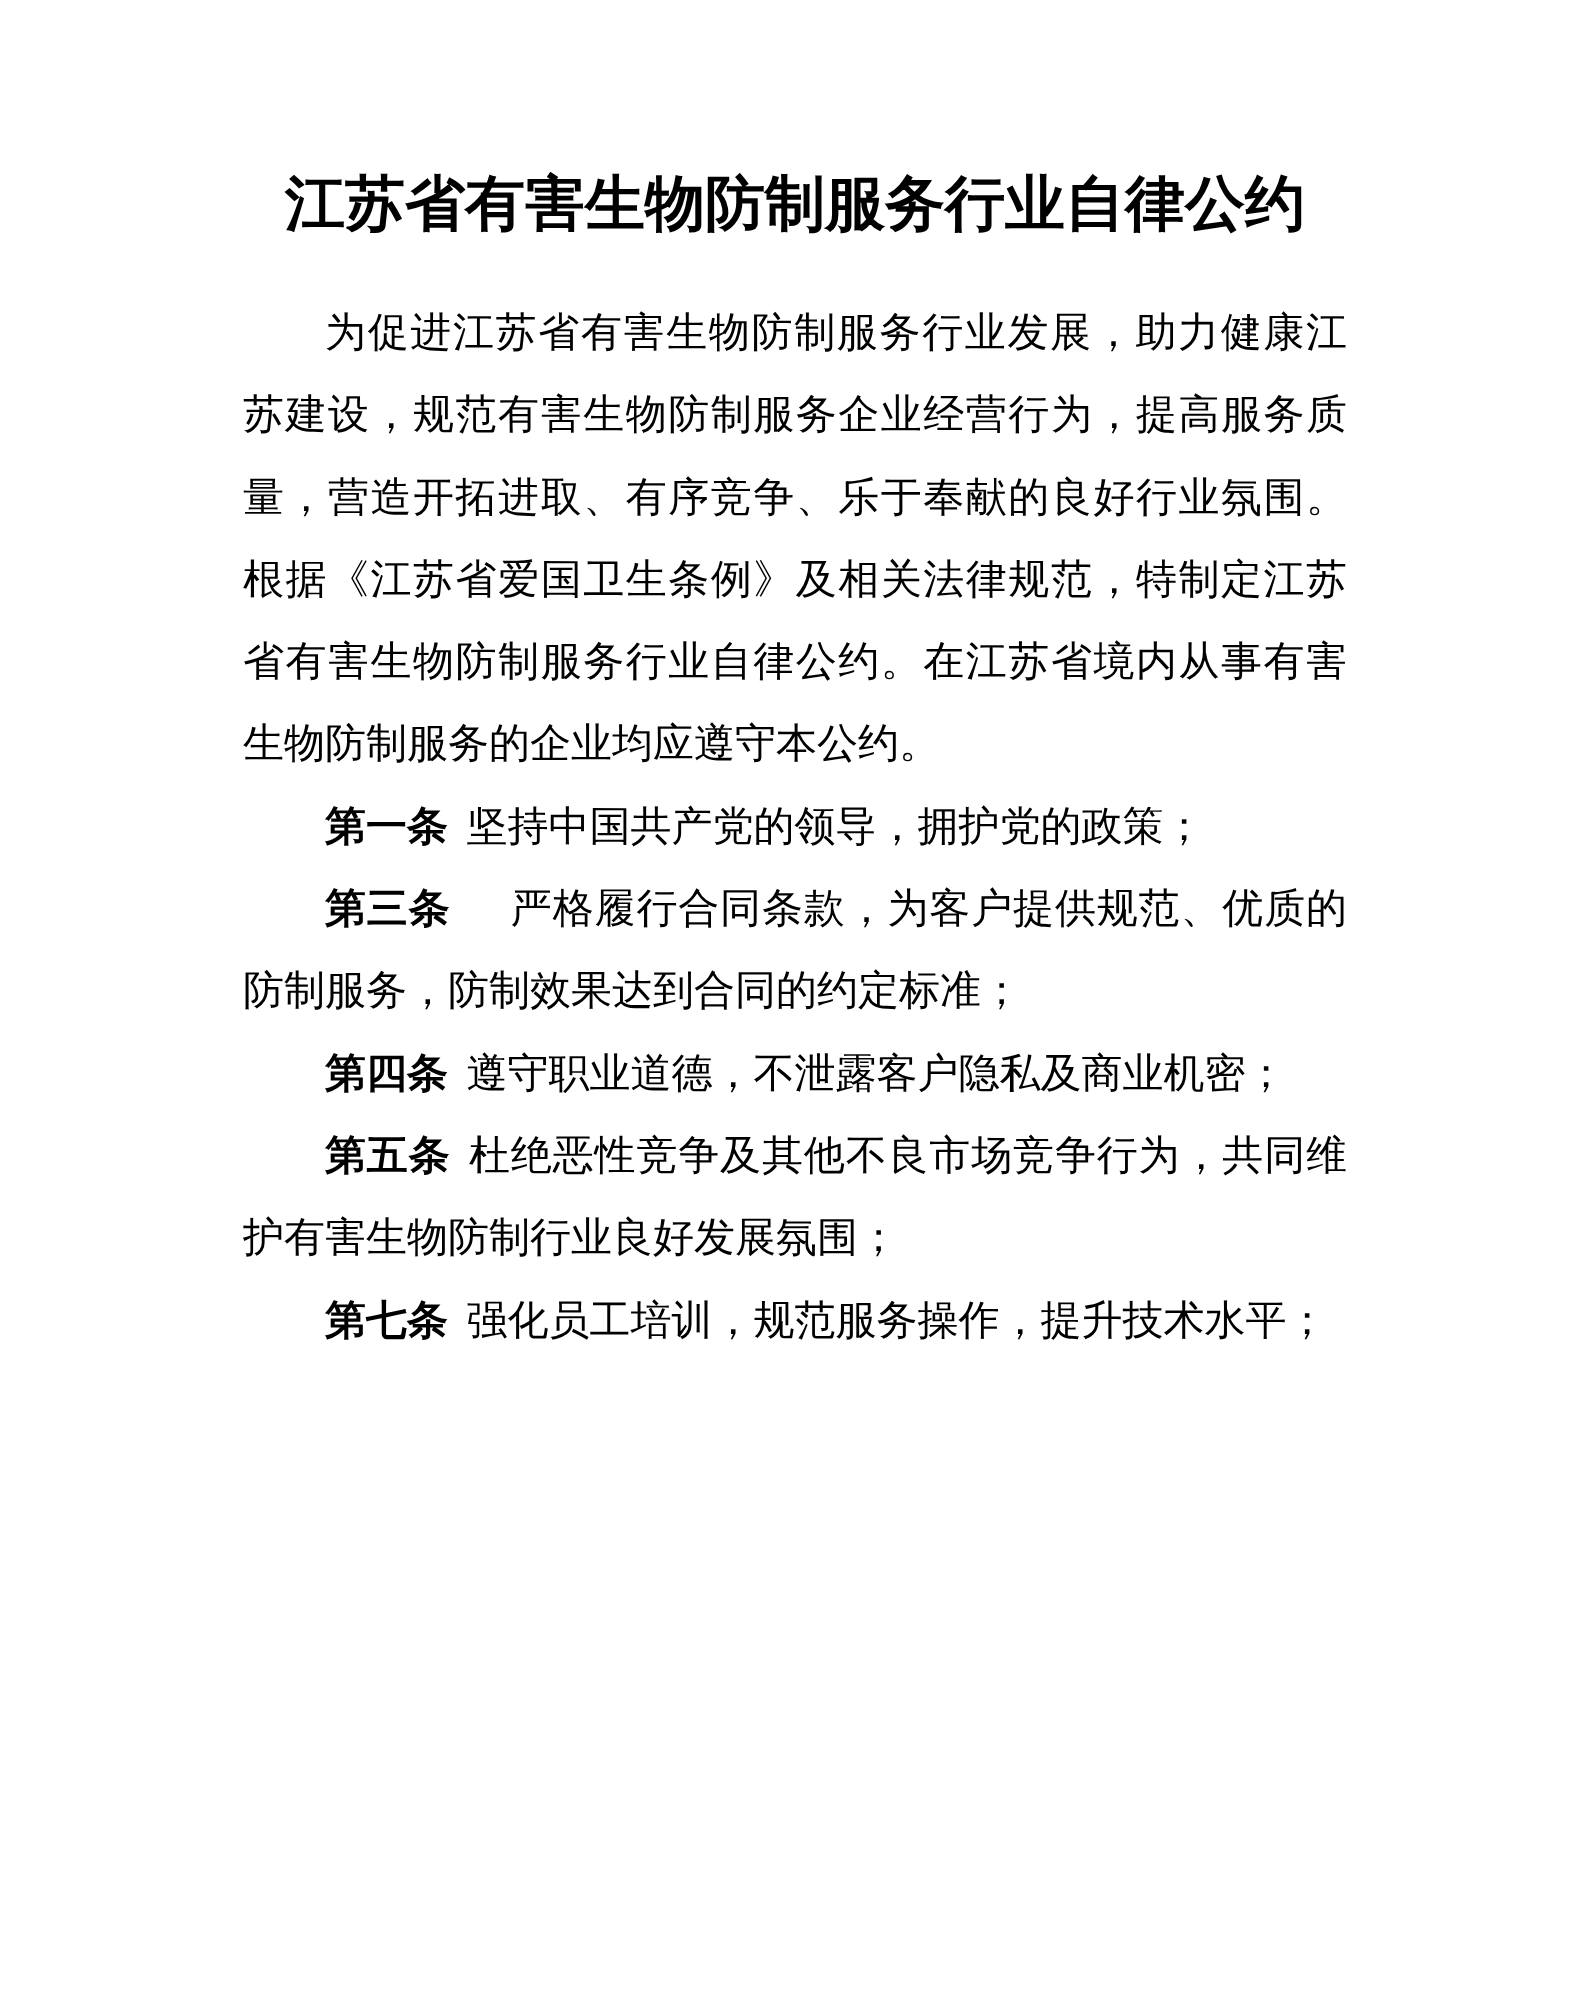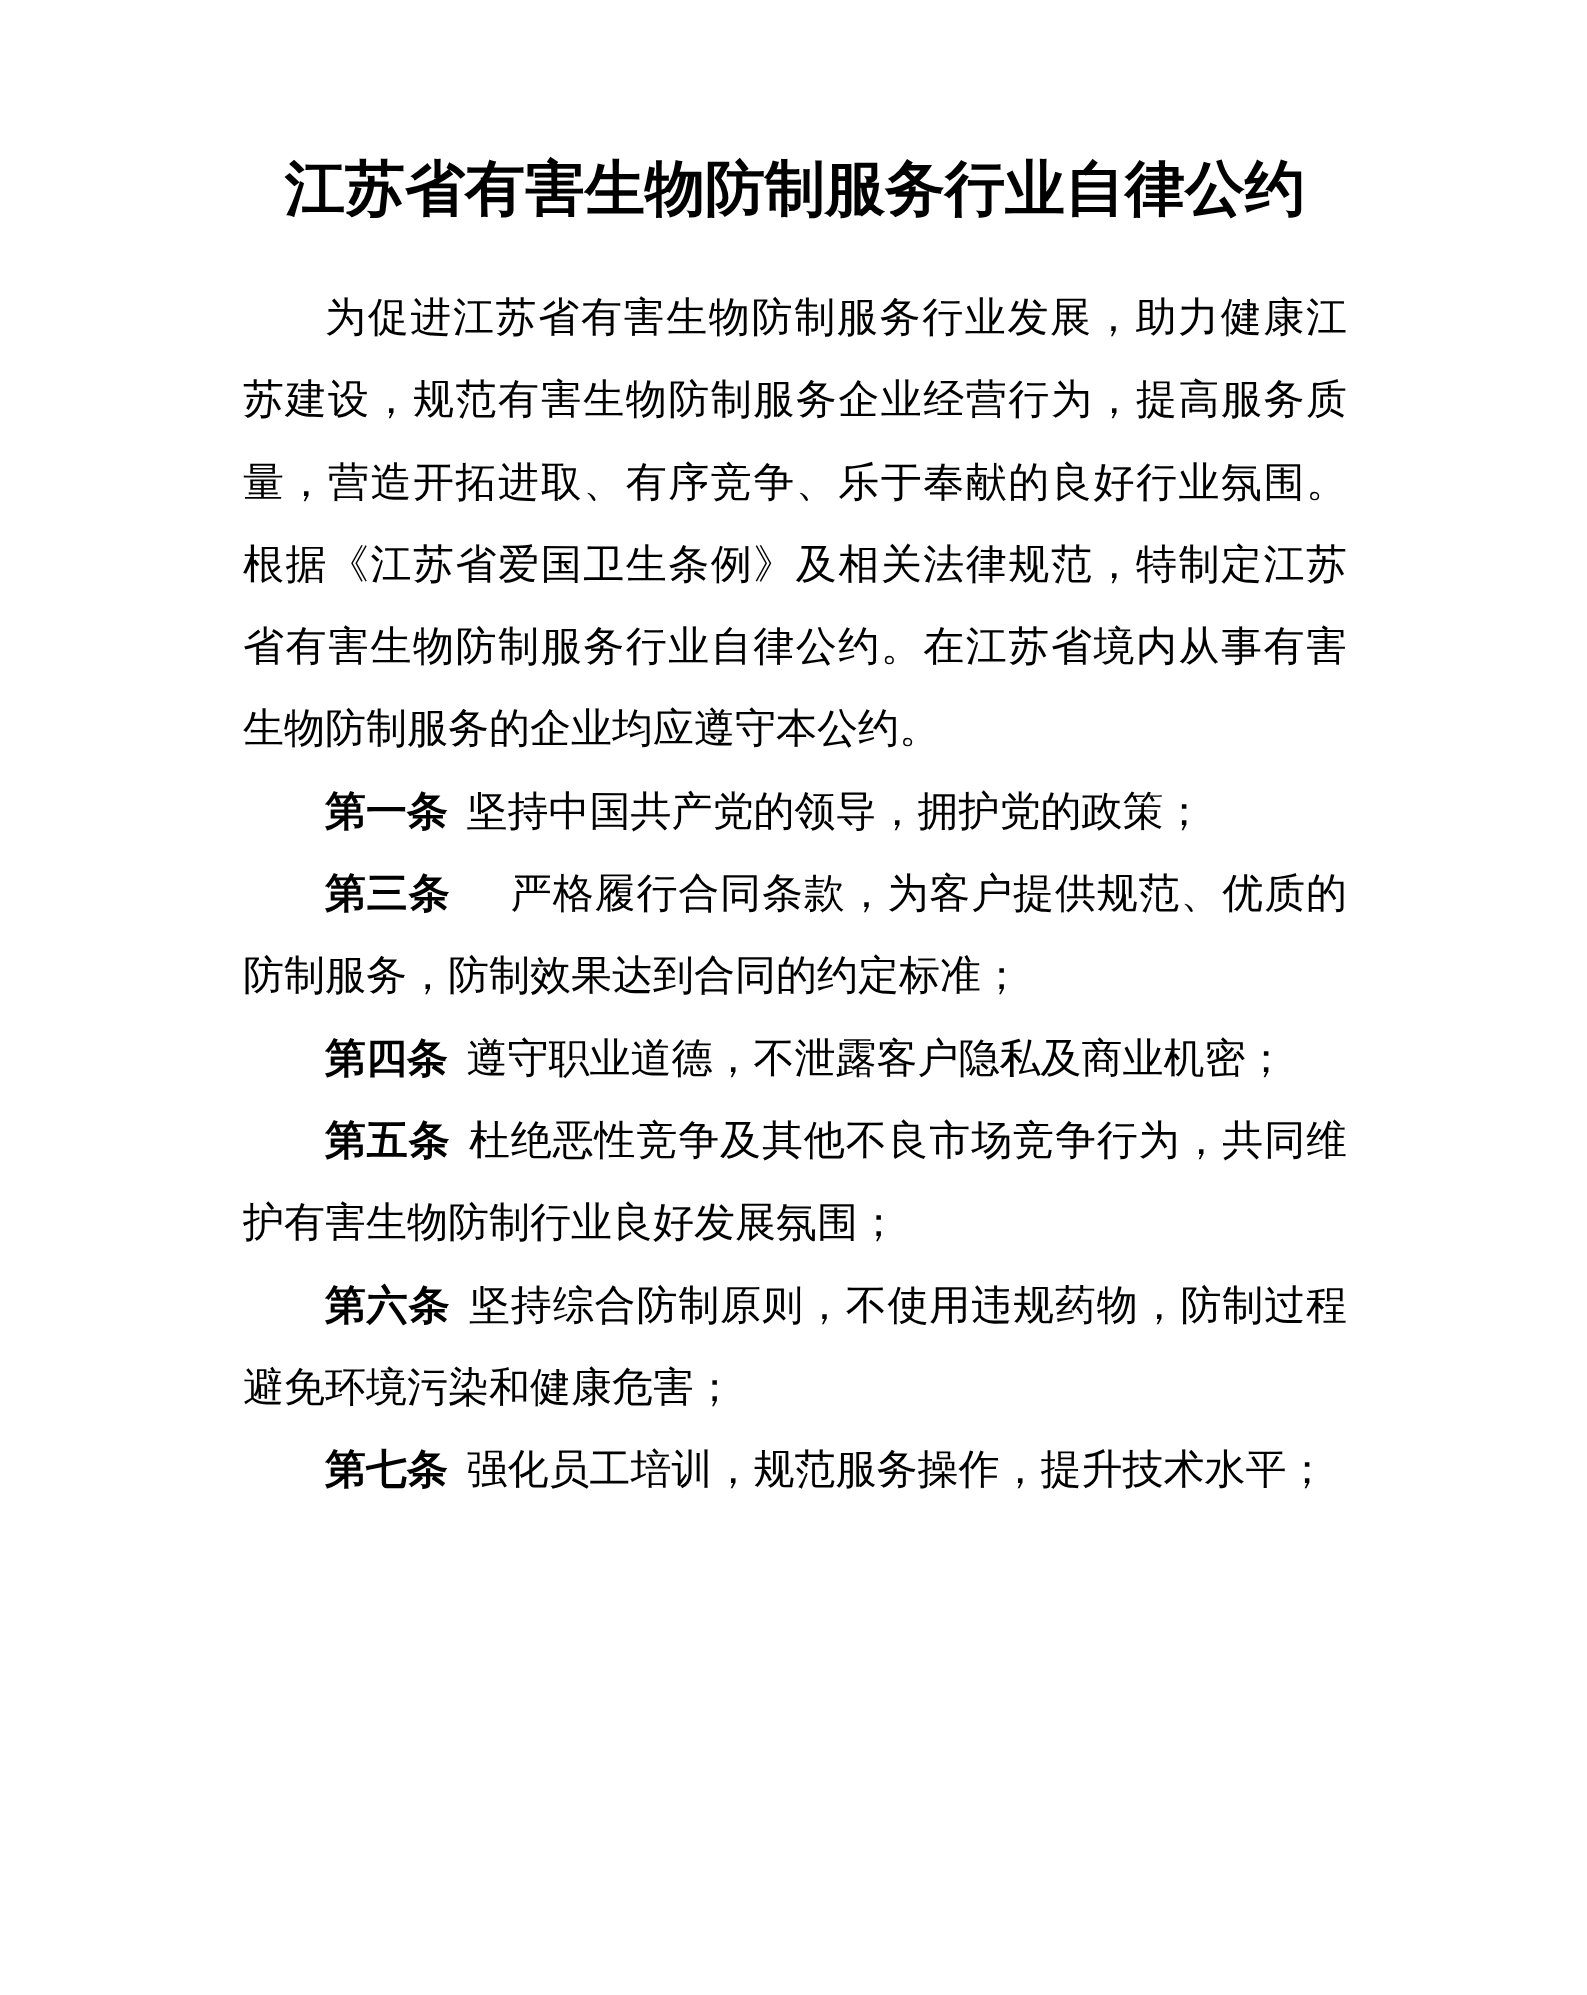--- a/index.html
+++ b/index.html
@@ -17,21 +17,21 @@
       position: relative;
       width: 1587px;
       height: 1995px;
       background: #ffffff;
       overflow: hidden;
     }
     .content {
       padding: 157px 240px 0 243px;
     }
     .doc-title {
-      margin: 1px;
+      margin: 16px;
       font-size: 60px;
       line-height: 62px;
       font-weight: bold;
       text-align: center;
       letter-spacing: 0;
       white-space: nowrap;
     }
     .doc-body {
       margin-top: 56px;
       font-size: 41px;
@@ -59,18 +59,17 @@
 <div class="page" style="background: rgb(255, 255, 255);">
   <div class="content">
     <h1 class="doc-title">江苏省有害生物防制服务行业自律公约</h1>
     <div class="doc-body">
       <p class="para intro">为促进江苏省有害生物防制服务行业发展，助力健康江苏建设，规范有害生物防制服务企业经营行为，提高服务质量，营造开拓进取、有序竞争、乐于奉献的良好行业氛围。根据《江苏省爱国卫生条例》及相关法律规范，特制定江苏省有害生物防制服务行业自律公约。在江苏省境内从事有害生物防制服务的企业均应遵守本公约。</p>
       <div id="articles">
           <p class="para article"><span class="article-label">第一条</span><span class="article-text">坚持中国共产党的领导，拥护党的政策；</span></p>
           <p class="para article"><span class="article-label">第三条</span><span class="article-text">　严格履行合同条款，为客户提供规范、优质的防制服务，防制效果达到合同的约定标准；</span></p>
           <p class="para article"><span class="article-label">第四条</span><span class="article-text">遵守职业道德，不泄露客户隐私及商业机密；</span></p>
           <p class="para article"><span class="article-label">第五条</span><span class="article-text">杜绝恶性竞争及其他不良市场竞争行为，共同维护有害生物防制行业良好发展氛围；</span></p>
-          <p class="para article"><span class="article-label">第六条</span><span class="article-text">坚持综合防制原则，不使用违规药物，防制过程避免环境污染和健康危害；</span></p>
           <p class="para article"><span class="article-label">第七条</span><span class="article-text">强化员工培训，规范服务操作，提升技术水平；</span></p>
         </div>
     </div>
   </div>
 </div>
 
 </body></html>

